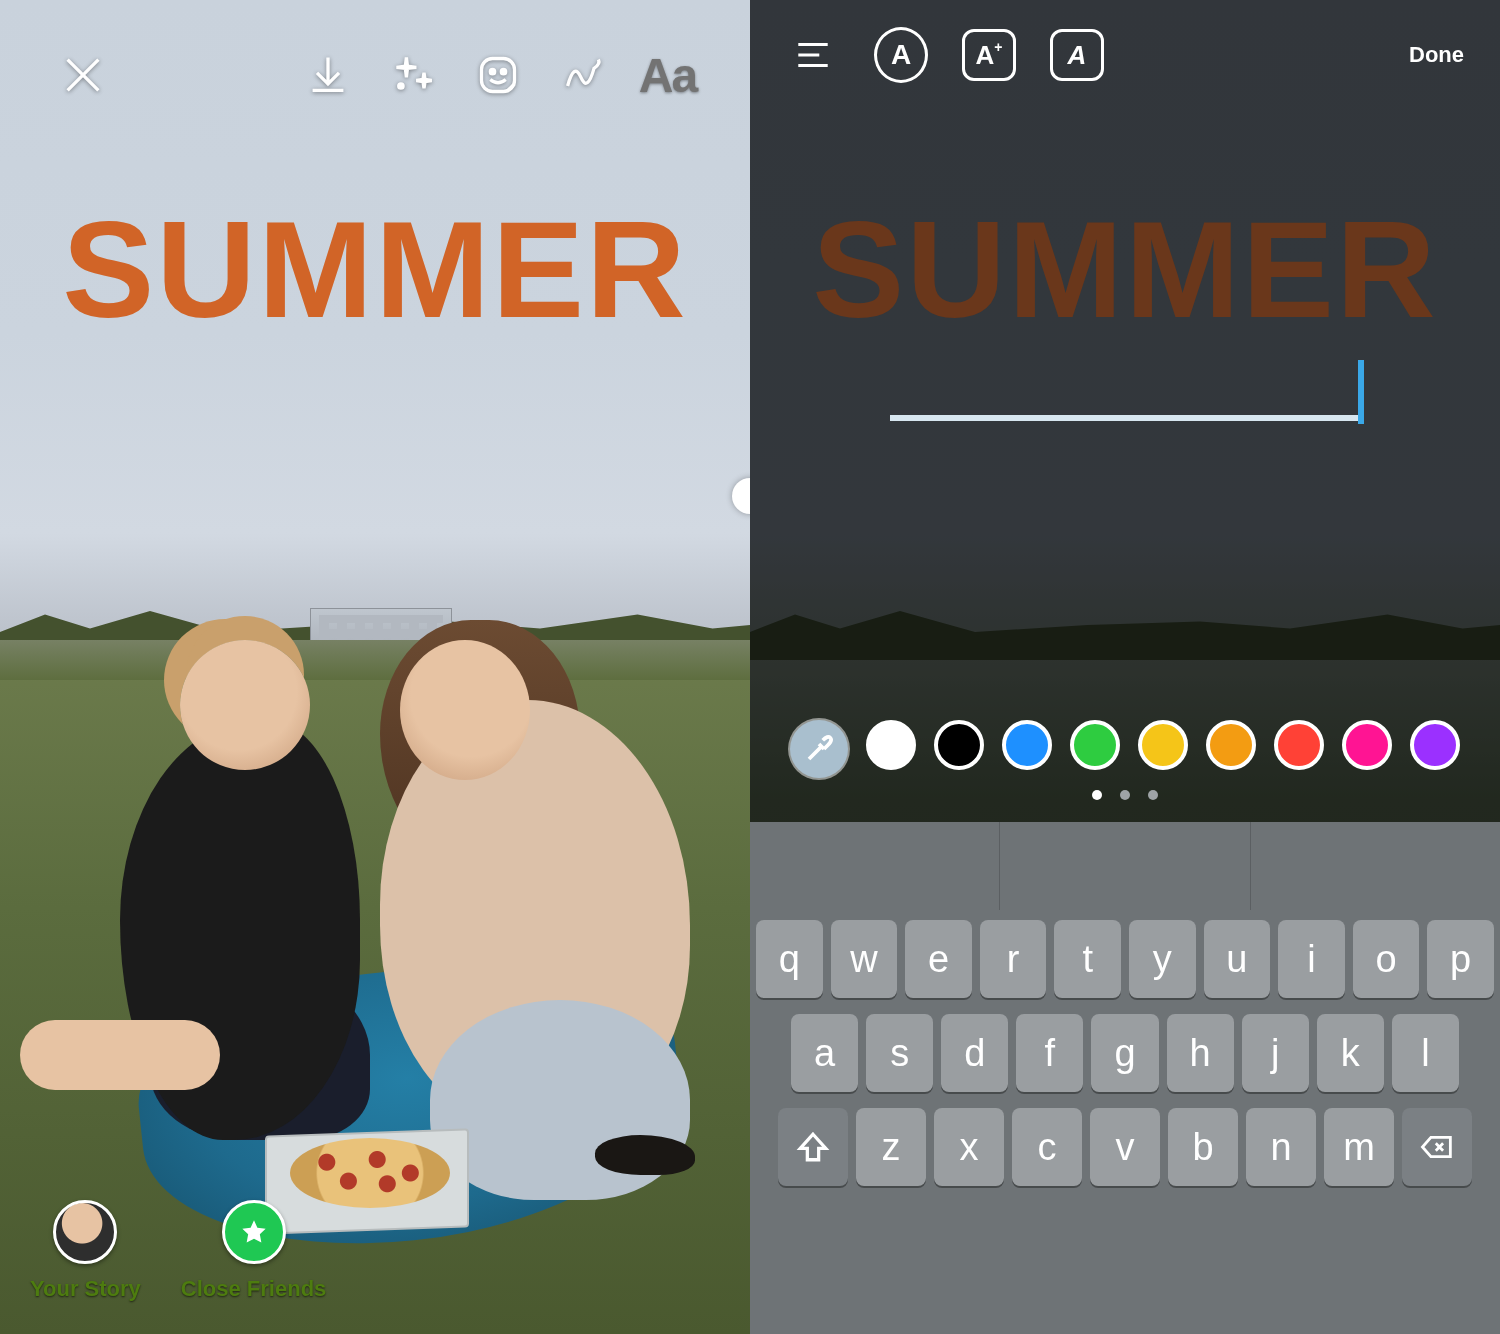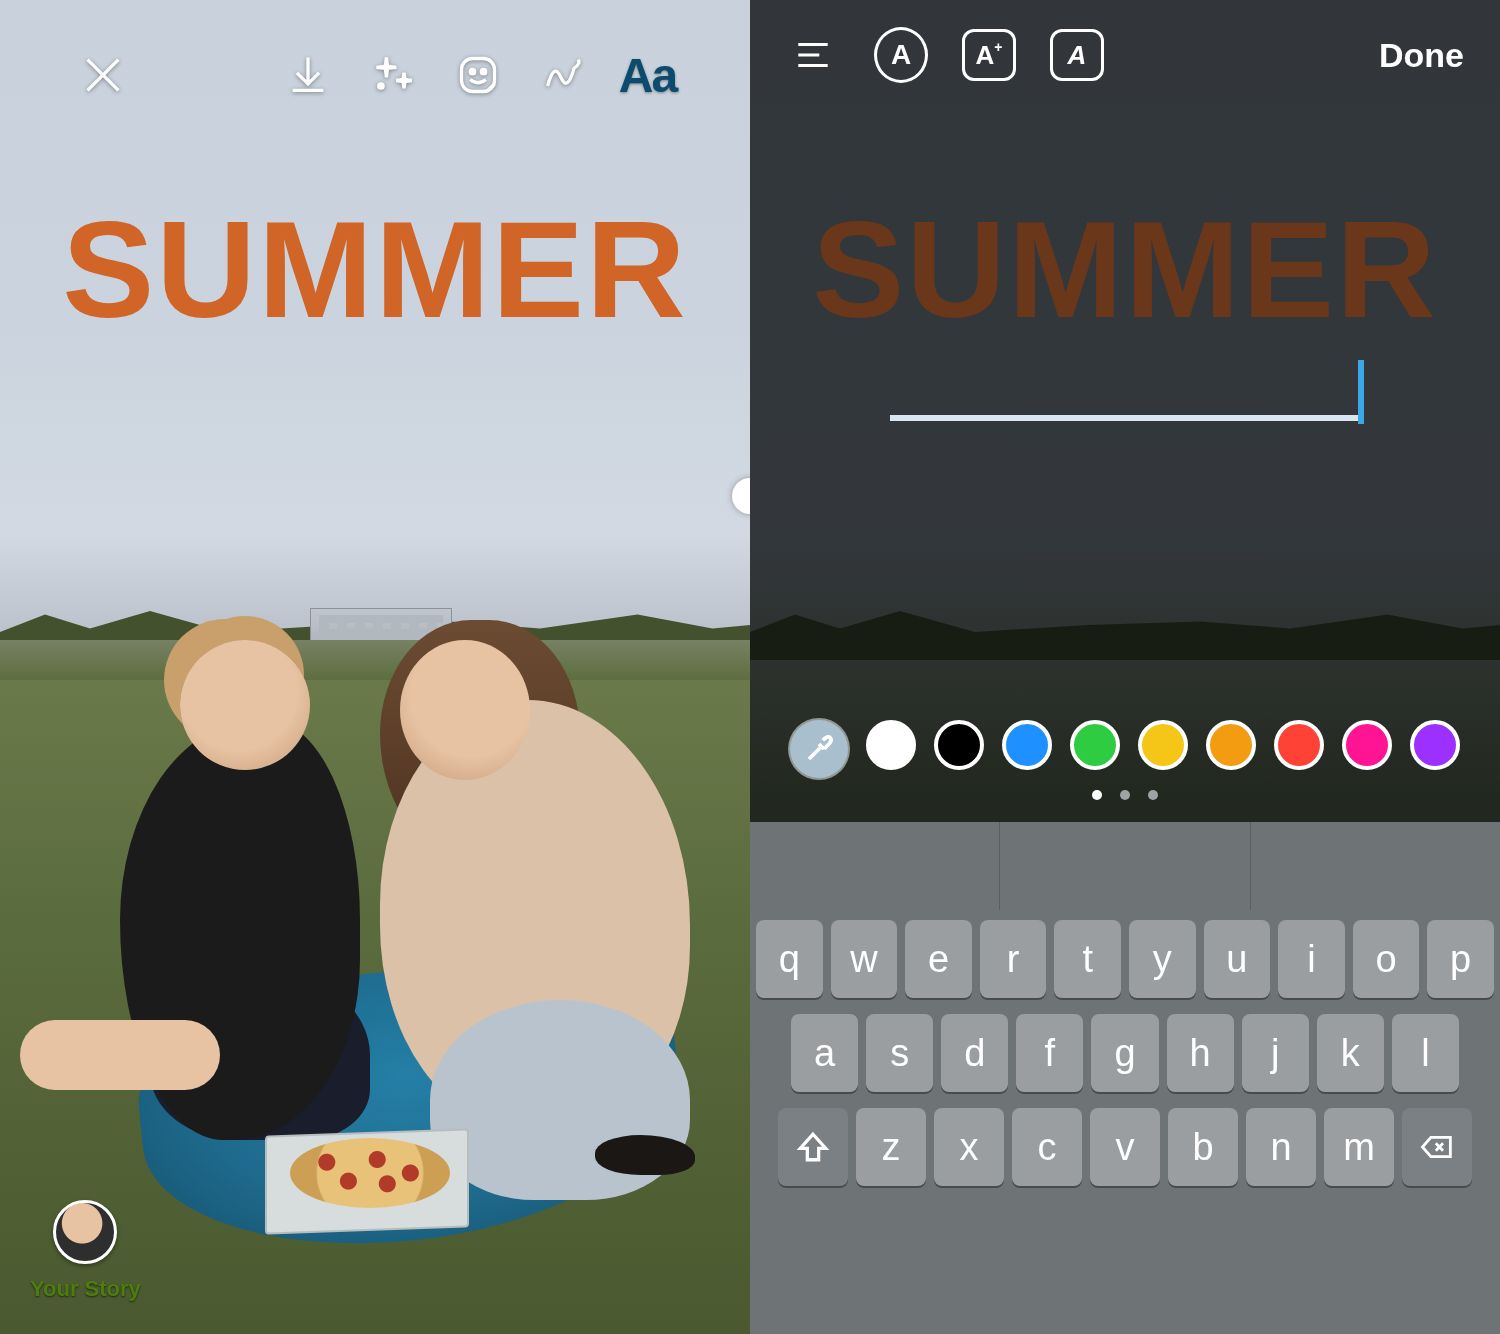--- a/index.html
+++ b/index.html
@@ -62,21 +62,21 @@
 .p2{left:380px;top:700px;width:310px;height:430px;background:#DCC1A9;border-radius:50% 55% 45% 50%}
 .p2::before{content:"";position:absolute;left:20px;top:-60px;width:130px;height:140px;border-radius:50%;
   background:radial-gradient(circle at 55% 40%,#E7C3A3 0 55%,#C69A78 100%)}
 .hair2{position:absolute;left:380px;top:620px;width:200px;height:250px;border-radius:50% 50% 40% 60%;
   background:linear-gradient(#6C4B32,#4C3220)}
 .jeans{position:absolute;left:430px;top:1000px;width:260px;height:200px;border-radius:50% 50% 40% 40%;
   background:#B8C3CE}
 .sandal{position:absolute;left:595px;top:1135px;width:100px;height:40px;border-radius:50% 60% 40% 50%;background:#1A1714}
 
 
-.lt-bar{position:absolute;top:30px;left:0;right:0;height:90px;display:flex;align-items:center;padding:0 60px;color:#0c4a6e}
+.lt-bar{position:absolute;top:30px;left:0;right:0;height:90px;display:flex;align-items:center;padding:0 40px;color:#737373}
 .lt-bar .sp{flex:1}
 .lt-ic{width:85px;height:60px;display:flex;align-items:center;justify-content:center;cursor:pointer}
 .lt-ic svg{width:44px;height:44px;stroke:#fff;stroke-width:3;fill:none;filter:drop-shadow(0 1px 2px rgba(0,0,0,.4))}
 .aa{font-size:48px;font-weight:700;letter-spacing:-2px;text-shadow:0 1px 3px rgba(0,0,0,.4)}
 
 .overlay-text{position:absolute;width:100%;text-align:center;
   font-weight:900;font-size:138px;letter-spacing:2px}
 .ot-left{top:190px;color:#D16427}
 
 
@@ -101,21 +101,21 @@
   clip-path:polygon(0% 100%,0% 60%,6% 35%,12% 55%,20% 30%,30% 60%,45% 50%,60% 45%,72% 55%,85% 35%,95% 55%,100% 50%,100% 100%);
   background:#2C3624}
 
 .rt-bar{position:absolute;top:20px;left:0;right:0;height:70px;display:flex;align-items:center;padding:0 36px;color:#fff;gap:34px}
 .rt-bar .sp{flex:1}
 .rt-ic{width:54px;height:54px;display:flex;align-items:center;justify-content:center;cursor:pointer}
 .rt-ic svg{stroke:#fff;stroke-width:3;fill:none}
 .rbox{width:54px;height:46px;border:3px solid #fff;border-radius:12px;display:flex;align-items:center;justify-content:center;font-weight:800;font-size:26px}
 .rbox .sup{font-size:14px;position:relative;top:-8px}
 .rcirc{width:50px;height:50px;border:3px solid #fff;border-radius:50%;display:flex;align-items:center;justify-content:center;font-weight:900;font-size:28px}
-.done{font-size:34px;font-weight:700}
+.done{font-size:22px;font-weight:700}
 
 .ot-right{top:190px;position:absolute;width:100%;text-align:center;font-weight:900;font-size:138px;letter-spacing:2px;color:#6A371B}
 .cursor-line{position:absolute;left:140px;top:415px;width:470px;height:6px;background:#D7E6F0}
 .caret{position:absolute;left:608px;top:360px;width:6px;height:64px;background:#3AA8E8}
 
 
 .swatches{position:absolute;top:720px;left:0;right:0;display:flex;justify-content:center;gap:18px}
 .sw{width:50px;height:50px;border-radius:50%;border:4px solid #fff;box-sizing:border-box;cursor:pointer}
 .sw.eyed{background:#A9BFCE;display:flex;align-items:center;justify-content:center;border:none;width:58px;height:58px;box-shadow:0 0 0 2px rgba(255,255,255,.5)}
 .sw.eyed svg{width:30px;height:30px;stroke:#fff;stroke-width:3;fill:none}
@@ -202,20 +202,28 @@
       <div class="lt-ic aa">Aa</div>
     </div>
 
     <div class="grab"></div>
 
     <div class="lb">
       <div class="story-btn">
         <div class="circ your-avatar"></div>
         <span>Your Story</span>
       </div>
+      <div class="story-btn">
+        <div class="circ close-friends">
+          <svg viewBox="0 0 24 24">
+              <path d="M12 2 14.9 8.3 22 9.2 17 14 18.3 21 12 17.7 5.7 21 7 14 2 9.2 9.1 8.3Z"></path>
+            </svg>
+        </div>
+        <span>Close Friends</span>
+      </div>
       <div class="sp"></div>
     </div>
   </div>
 
   <div class="pane paneR">
     <div class="bgR"></div>
     <div class="treesR"></div>
     <div class="dimR"></div>
 
     <div class="ot-right">SUMMER</div>

